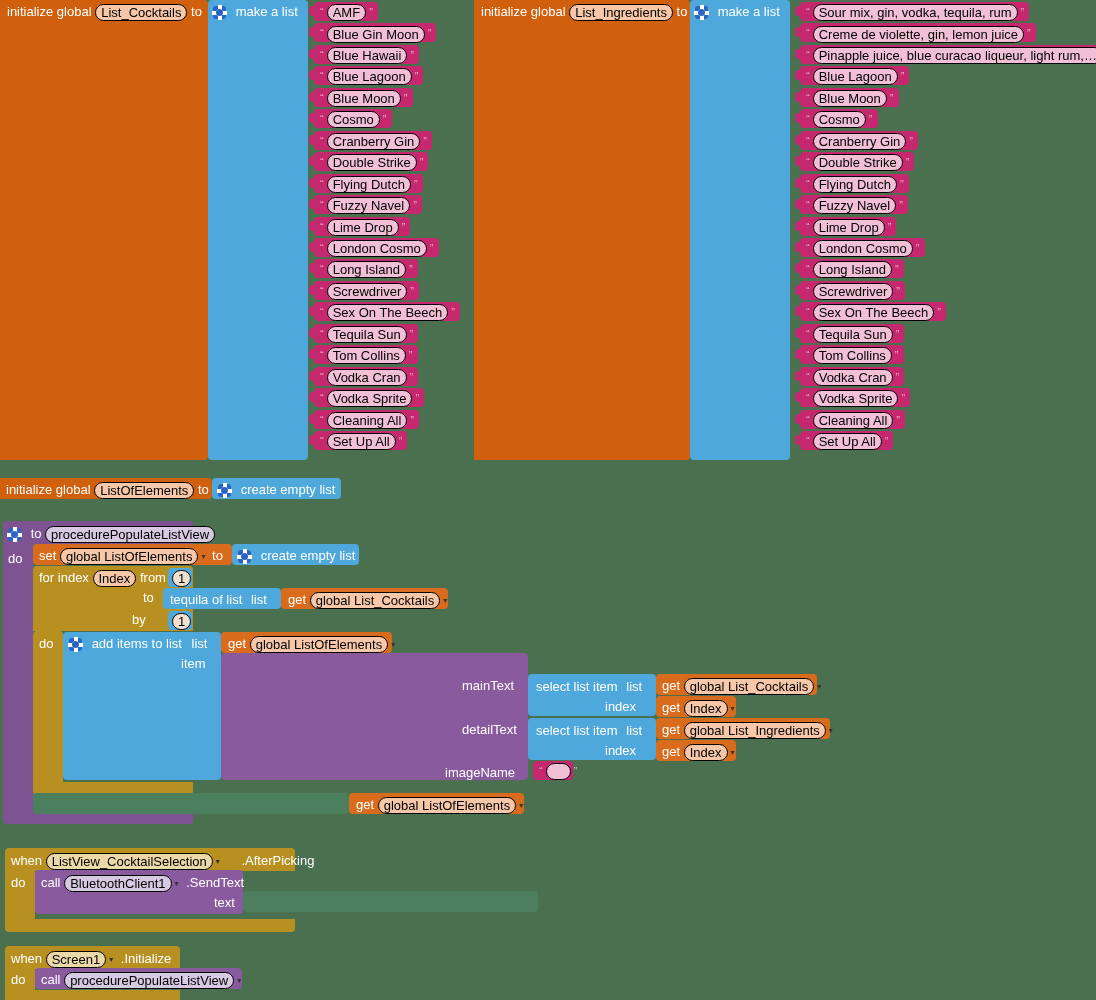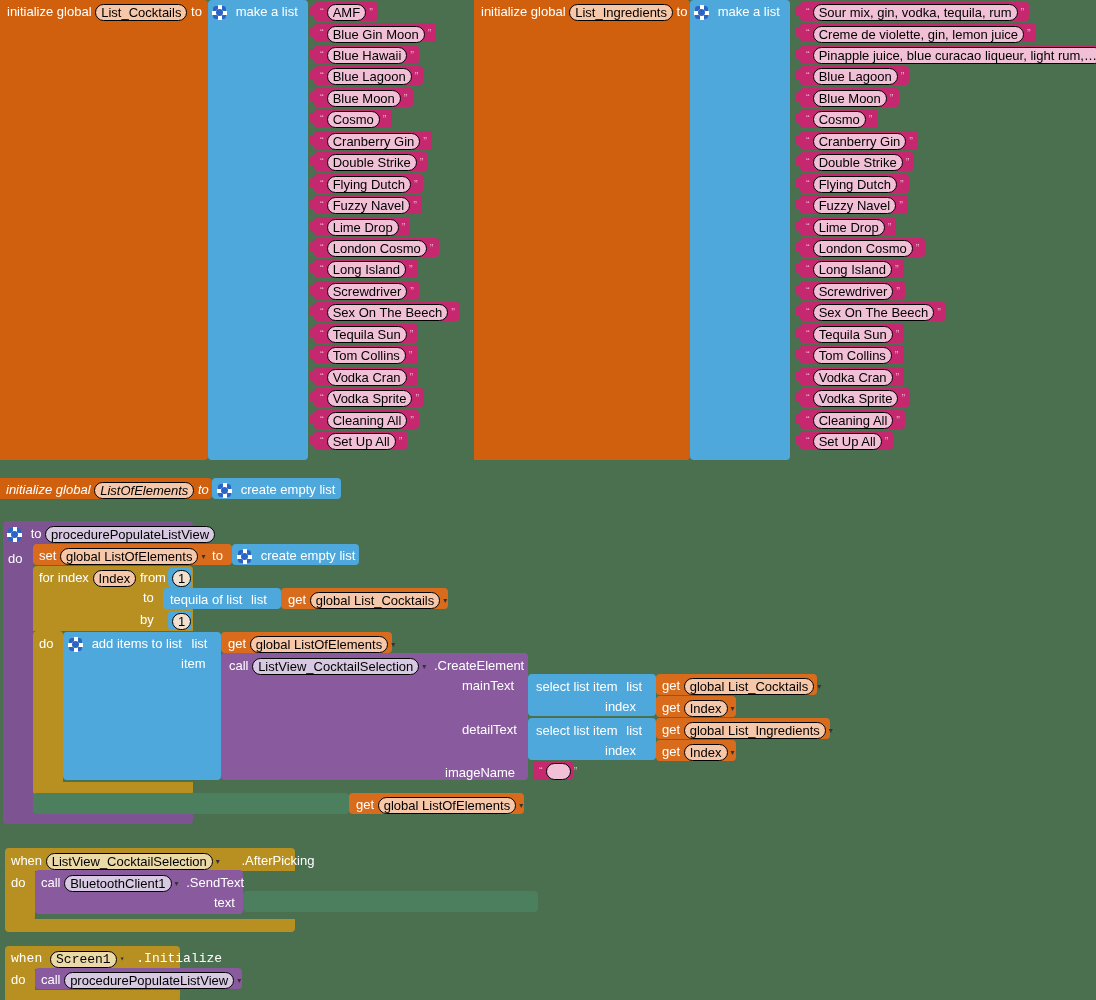--- a/index.html
+++ b/index.html
@@ -155,21 +155,21 @@
       <div class="strblk" style="left: 800px; top: 302.3px;"><span class="nub"></span><span class="q">“</span><span class="field txt">Sex On The Beech</span><span class="q">”</span></div>
       <div class="strblk" style="left: 800px; top: 323.75px;"><span class="nub"></span><span class="q">“</span><span class="field txt">Tequila Sun</span><span class="q">”</span></div>
       <div class="strblk" style="left: 800px; top: 345.2px;"><span class="nub"></span><span class="q">“</span><span class="field txt">Tom Collins</span><span class="q">”</span></div>
       <div class="strblk" style="left: 800px; top: 366.65px;"><span class="nub"></span><span class="q">“</span><span class="field txt">Vodka Cran</span><span class="q">”</span></div>
       <div class="strblk" style="left: 800px; top: 388.1px;"><span class="nub"></span><span class="q">“</span><span class="field txt">Vodka Sprite</span><span class="q">”</span></div>
       <div class="strblk" style="left: 800px; top: 409.55px;"><span class="nub"></span><span class="q">“</span><span class="field txt">Cleaning All</span><span class="q">”</span></div>
       <div class="strblk" style="left: 800px; top: 431px;"><span class="nub"></span><span class="q">“</span><span class="field txt">Set Up All</span><span class="q">”</span></div>
     </div>
 
   <div class="blk c-orange" style="left:0px;top:478px;width:212px;height:21px;border-radius:0 4px 4px 0;"></div>
-  <div class="hdrrow" style="left:6px;top:480px;font-style:italic;">
+  <div class="hdrrow" style="left:6px;top:480px;">
     <span class="lbl">initialize global</span>
     <span class="field var">ListOfElements</span>
     <span class="lbl">to</span>
   </div>
   <div class="blk c-blue" style="left:212px;top:478px;width:129px;height:21px;"></div>
   <div class="hdrrow" style="left:218px;top:480px;">
     <span class="gear"><span class="sp"></span><span class="sp2"></span><span class="hole"></span></span>
     <span class="lbl" style="margin-left:6px;">create empty list</span>
   </div>
 
@@ -212,46 +212,41 @@
   <div class="hdrrow" style="left:170px;top:590px;">
     <span class="lbl">tequila of list</span>
     <span class="lbl" style="margin-left:5px;">list</span>
   </div>
   <div class="blk c-orangevar" style="left:281px;top:588px;width:167px;height:21px;"></div>
   <div class="hdrrow" style="left:288px;top:590px;">
     <span class="lbl">get</span>
     <span class="field var">global List_Cocktails</span><span class="caret">▾</span>
   </div>
 
-  <div class="lbl" style="position:absolute;left:140px;top:612px;">by</div>
+  <div class="lbl" style="position:absolute;left:132px;top:612px;">by</div>
   <div class="blk c-blue" style="left:168px;top:611px;width:24px;height:19px;"></div>
   <span class="field plain" style="position:absolute;left:172px;top:613px;background:#efe0cf;">1</span>
 
   <div class="lbl" style="position:absolute;left:39px;top:636px;">do</div>
 
   <div class="blk c-blue" style="left:63px;top:632px;width:158px;height:148px;"></div>
   <div class="hdrrow" style="left:69px;top:634px;">
     <span class="gear"><span class="sp"></span><span class="sp2"></span><span class="hole"></span></span>
     <span class="lbl" style="margin-left:6px;">add items to list</span>
     <span class="lbl" style="margin-left:6px;">list</span>
   </div>
   <div class="blk c-orangevar" style="left:221px;top:632px;width:171px;height:21px;"></div>
   <div class="hdrrow" style="left:228px;top:634px;">
     <span class="lbl">get</span>
     <span class="field var">global ListOfElements</span><span class="caret">▾</span>
   </div>
 
   <div class="lbl" style="position:absolute;left:181px;top:656px;">item</div>
 
   <div class="blk c-purple2" style="left:221px;top:653px;width:307px;height:127px;"></div>
-  <div class="hdrrow" style="left:229px;top:656px;">
-    <span class="lbl">call</span>
-    <span class="field comp">ListView_CocktailSelection</span><span class="caret">▾</span>
-    <span class="lbl" style="margin-left:4px;">.CreateElement</span>
-  </div>
 
   <div class="lbl" style="position:absolute;left:462px;top:678px;">mainText</div>
   <div class="blk c-blue" style="left:528px;top:674px;width:128px;height:42px;"></div>
   <div class="hdrrow" style="left:536px;top:677px;">
     <span class="lbl">select list item</span>
     <span class="lbl" style="margin-left:5px;">list</span>
   </div>
   <div class="lbl" style="position:absolute;left:605px;top:699px;">index</div>
   <div class="blk c-orangevar" style="left:656px;top:674px;width:161px;height:21px;"></div>
   <div class="hdrrow" style="left:662px;top:676px;">
@@ -309,21 +304,21 @@
     <span class="lbl">call</span>
     <span class="field comp">BluetoothClient1</span><span class="caret">▾</span>
     <span class="lbl" style="margin-left:4px;">.SendText</span>
   </div>
   <div class="lbl" style="position:absolute;left:214px;top:895px;">text</div>
   <div class="blk c-green" style="left:243px;top:891px;width:295px;height:21px;"></div>
 
   <div class="blk c-gold" style="left:5px;top:946px;width:175px;height:23px;border-radius:4px 4px 0 0;"></div>
   <div class="blk c-gold" style="left:5px;top:967px;width:30px;height:28px;"></div>
   <div class="blk c-gold" style="left:5px;top:990px;width:175px;height:12px;border-radius:0 0 4px 4px;"></div>
-  <div class="hdrrow" style="left:11px;top:949px;font-family:Liberation Mono, monospace;">
+  <div class="hdrrow" style="left:11px;top:949px;">
     <span class="lbl">when</span>
     <span class="field gold">Screen1</span><span class="caret">▾</span>
     <span class="lbl" style="margin-left:4px;">.Initialize</span>
   </div>
   <div class="lbl" style="position:absolute;left:11px;top:972px;">do</div>
   <div class="blk c-purple2" style="left:35px;top:968px;width:207px;height:21px;"></div>
   <div class="hdrrow" style="left:41px;top:970px;">
     <span class="lbl">call</span>
     <span class="field comp">procedurePopulateListView</span><span class="caret">▾</span>
   </div>

